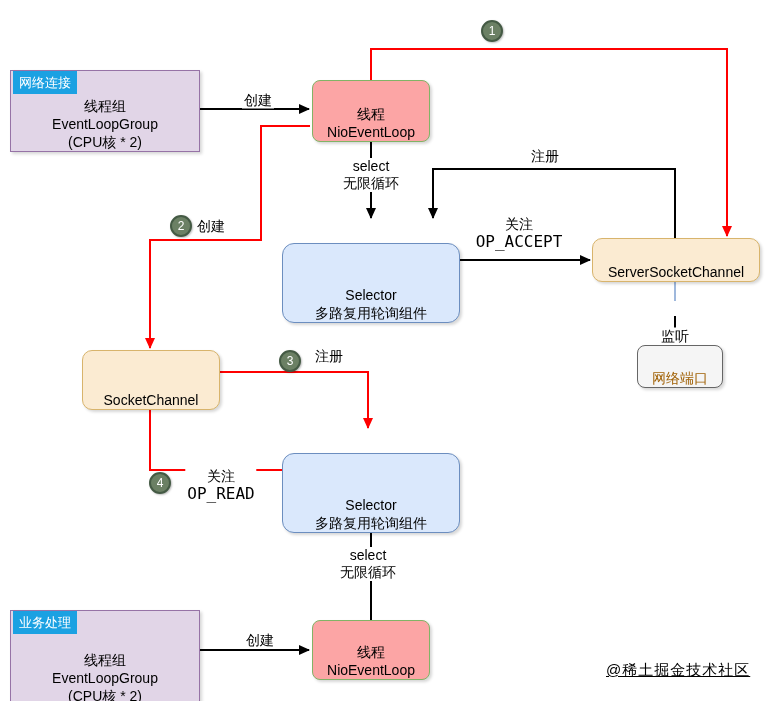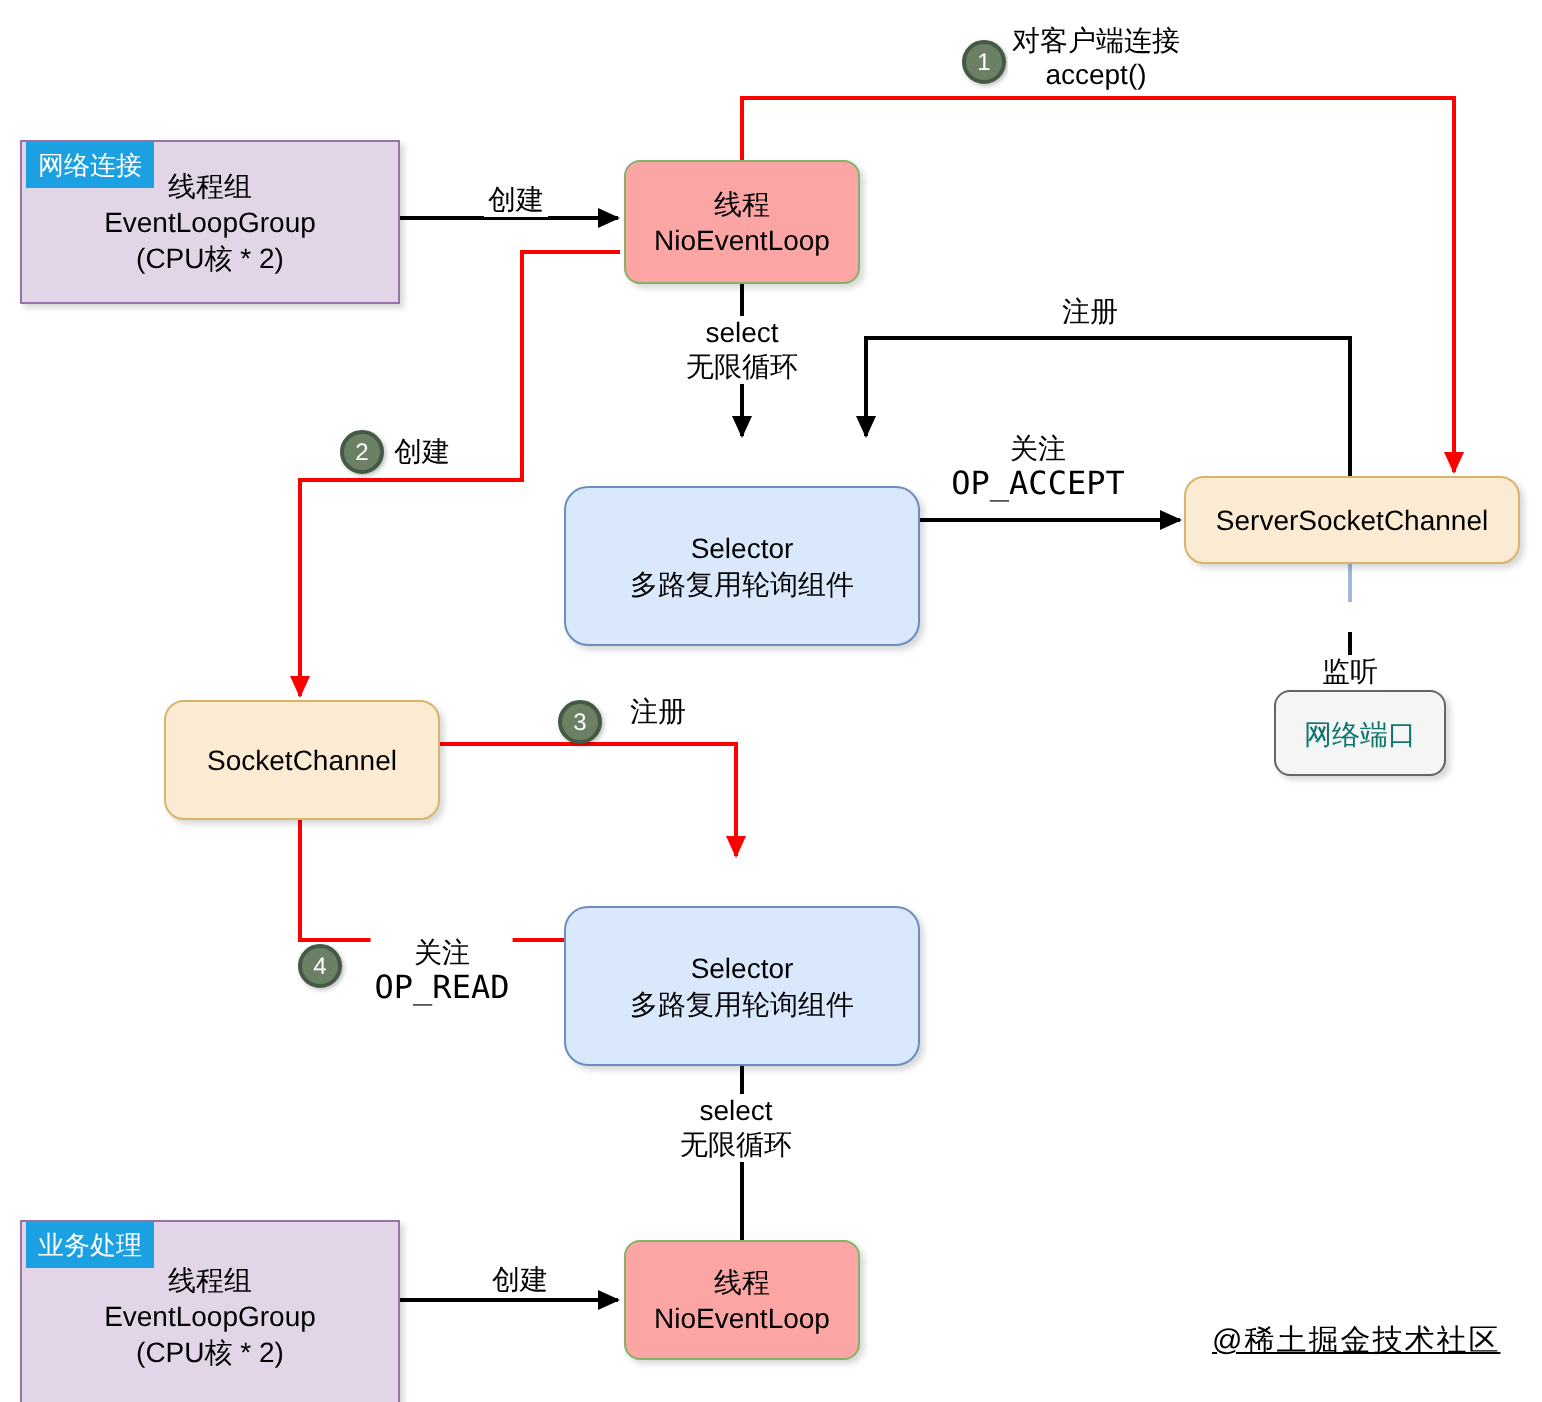--- a/index.html
+++ b/index.html
@@ -3,28 +3,28 @@
 <meta charset="utf-8">
 <style>
   html,body{margin:0;padding:0;background:#fff;}
   #canvas{
     position:relative;width:771px;height:701px;background:#ffffff;
     font-family:"Liberation Sans","DejaVu Sans",sans-serif;color:#000;overflow:hidden;
   }
   #edges{position:absolute;left:0;top:0;width:771px;height:701px;}
   .node{
     position:absolute;box-sizing:border-box;display:flex;flex-direction:column;
-    align-items:center;justify-content:center;text-align:center;
+    align-items:center;justify-content:flex-end;text-align:center;
     font-size:14px;line-height:18px;box-shadow:2px 2px 3px rgba(0,0,0,0.16);
   }
   .purple{background:#E1D5E7;border:1px solid #9673A6;}
   .green{background:#fca5a5;border:1px solid #82B366;border-radius:8px;}
   .blue{background:#DAE8FC;border:1px solid #6C8EBF;border-radius:12px;margin-top:23px;}
   .orange{background:#FBEBD2;border:1px solid #D8B46C;border-radius:10px;}
-  .gray{background:#F5F5F5;border:1px solid #666;border-radius:8px;color:#0f766e;}
+  .gray{background:#F5F5F5;border:1px solid #666;border-radius:8px;color:#a16207;}
   .tag{
     position:absolute;left:2px;top:0;width:64px;height:23px;background:#1BA1E2;
     color:#fff;font-size:13px;display:flex;align-items:center;justify-content:center;
     line-height:23px;
   }
   .node .lines span{display:block;}
   .elabel{
     position:absolute;transform:translate(-50%,-50%);font-size:14px;line-height:17px;
     background:#fff;padding:0 2px;white-space:nowrap;text-align:center;
   }
@@ -146,24 +146,20 @@
   <div class="elabel" style="left:675px;top:308px;margin-top:28px;">监听</div>
 
   <div class="elabel" style="left:368px;top:564px;">
     <span>select</span>
     <span>无限循环</span>
   </div>
 
   <div class="elabel" style="left:260px;top:640px;">创建</div>
 
   <div class="badge" style="left:492px;top:31px;">1</div>
-  <div class="elabel" style="left:548px;top:29px;">
-    <span>对客户端连接</span>
-    <span>accept()</span>
-  </div>
 
   <div class="badge" style="left:181px;top:226px;">2</div>
   <div class="elabel" style="left:211px;top:226px;">创建</div>
 
   <div class="badge" style="left:290px;top:361px;">3</div>
   <div class="elabel" style="left:329px;top:356px;">注册</div>
 
   <div class="badge" style="left:160px;top:483px;">4</div>
   <div class="elabel" style="left:221px;top:485px;">
     <span>关注</span>

